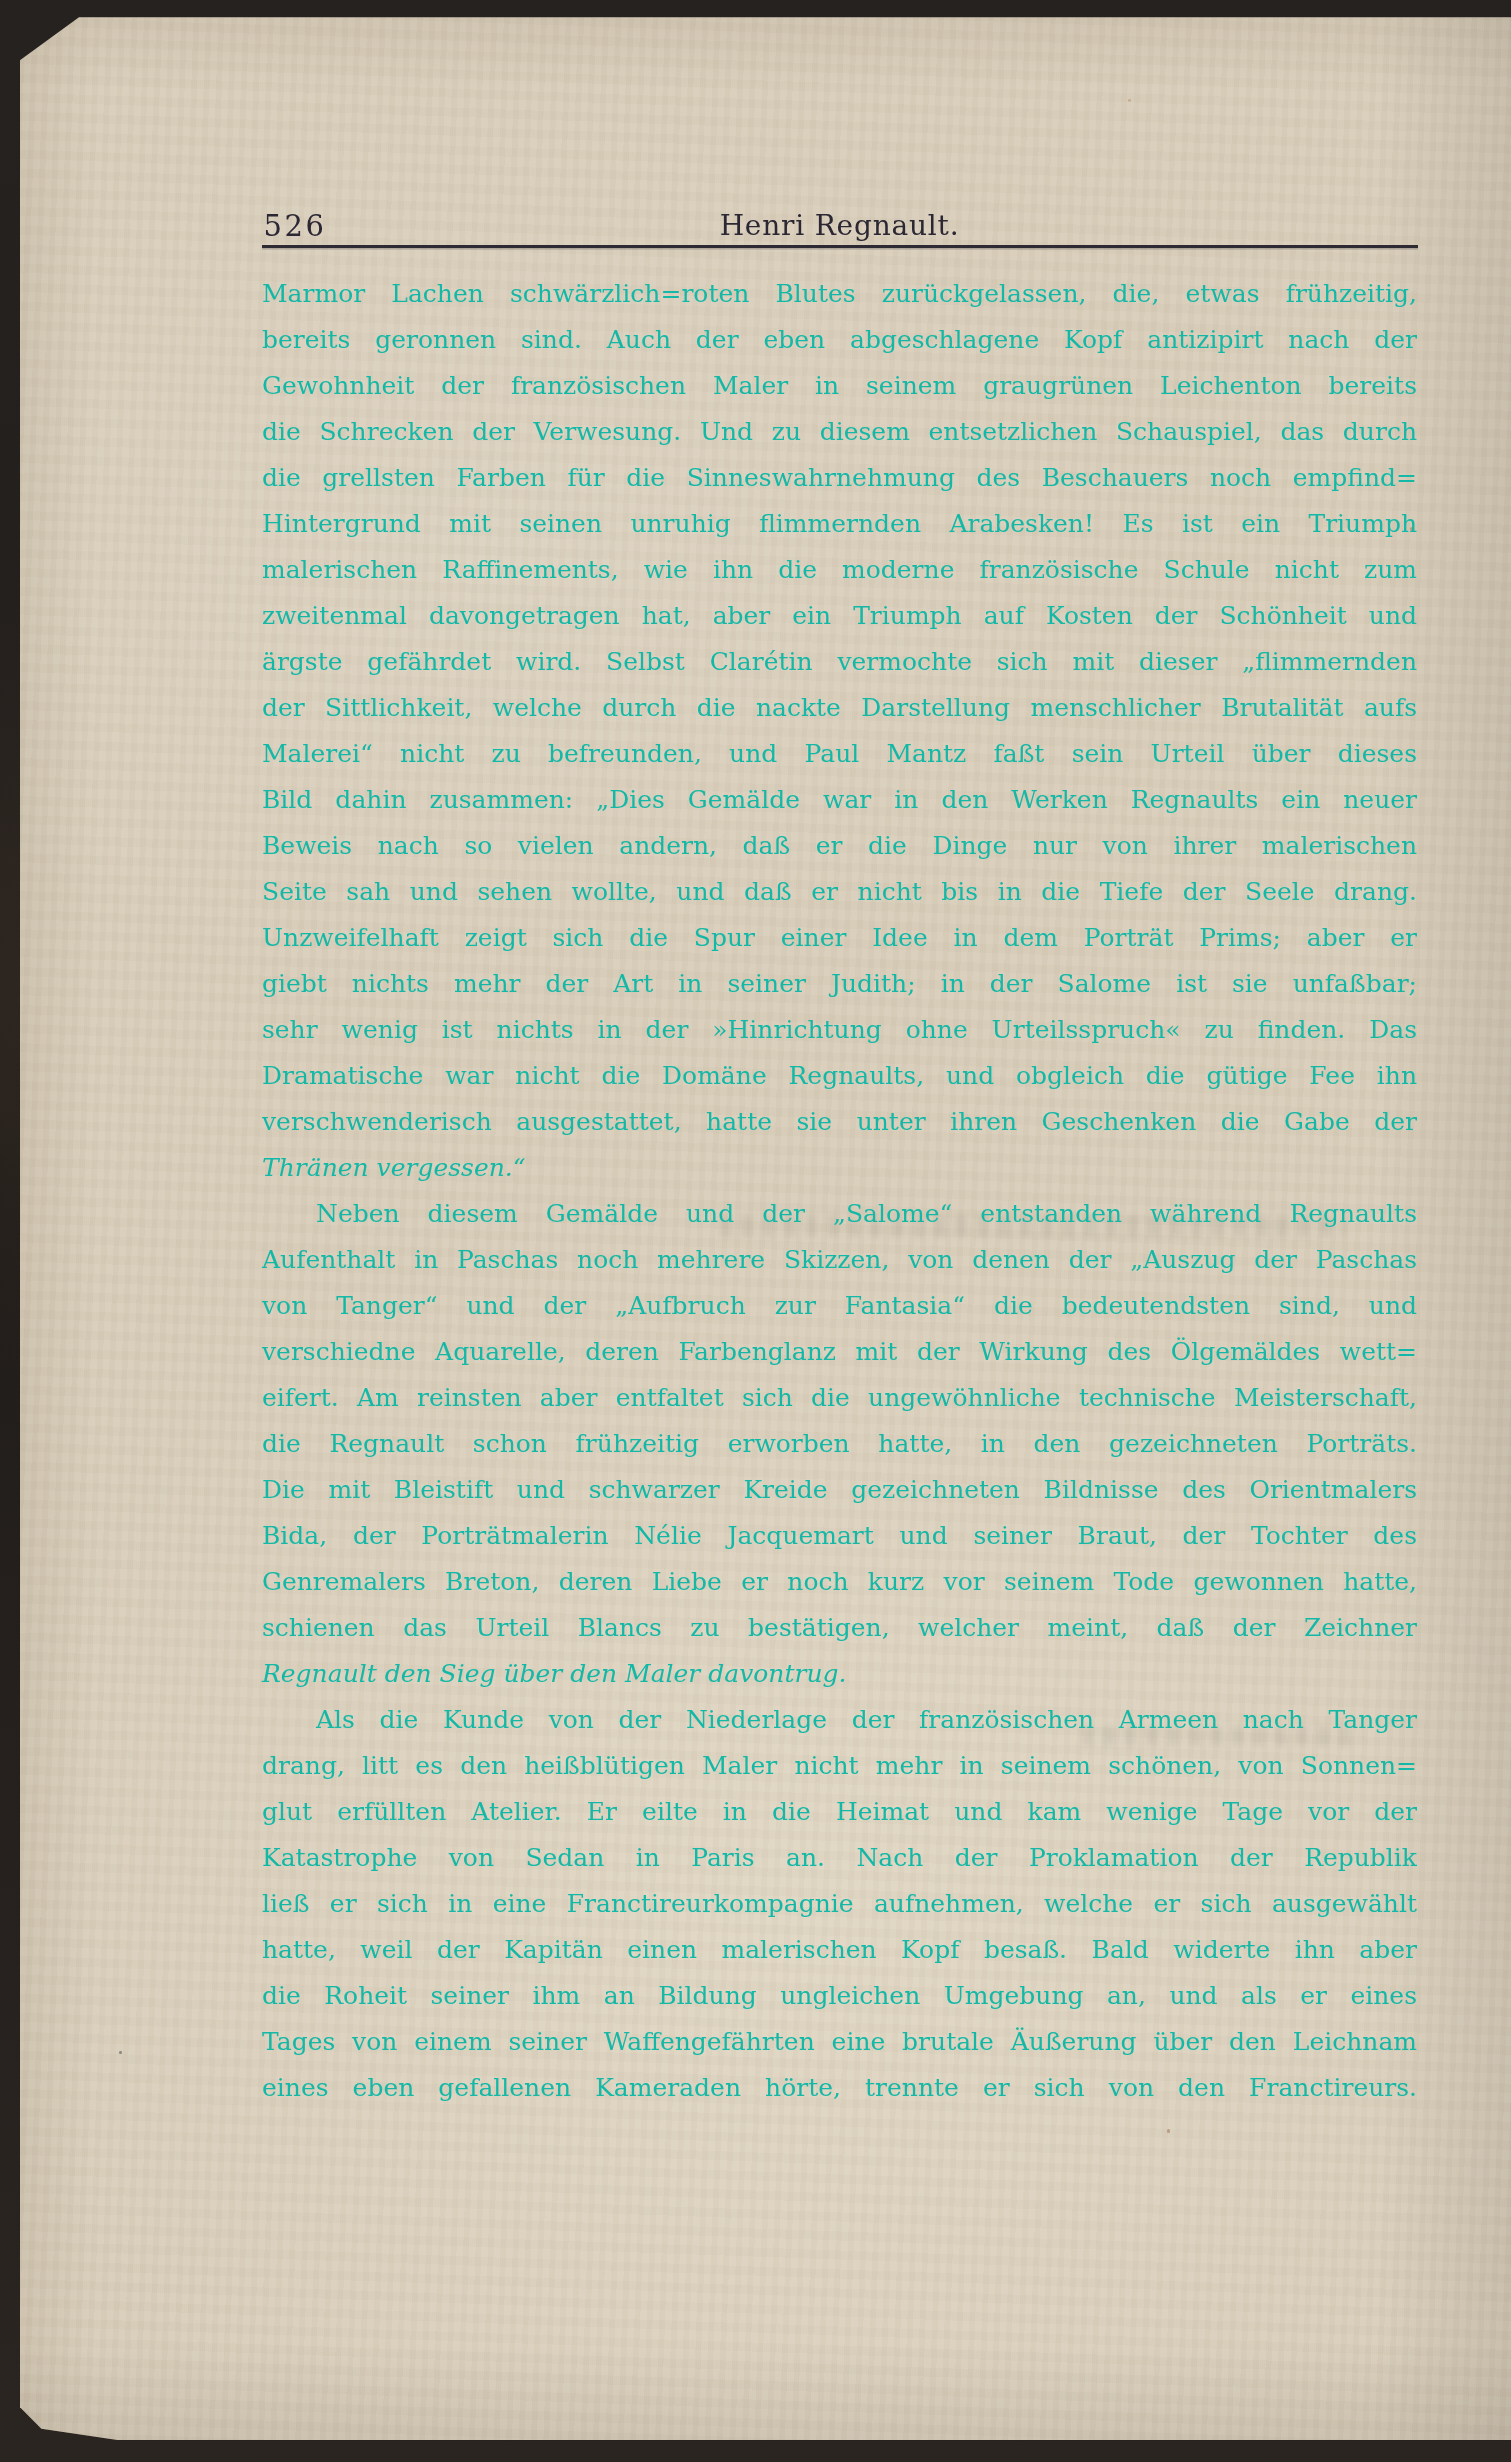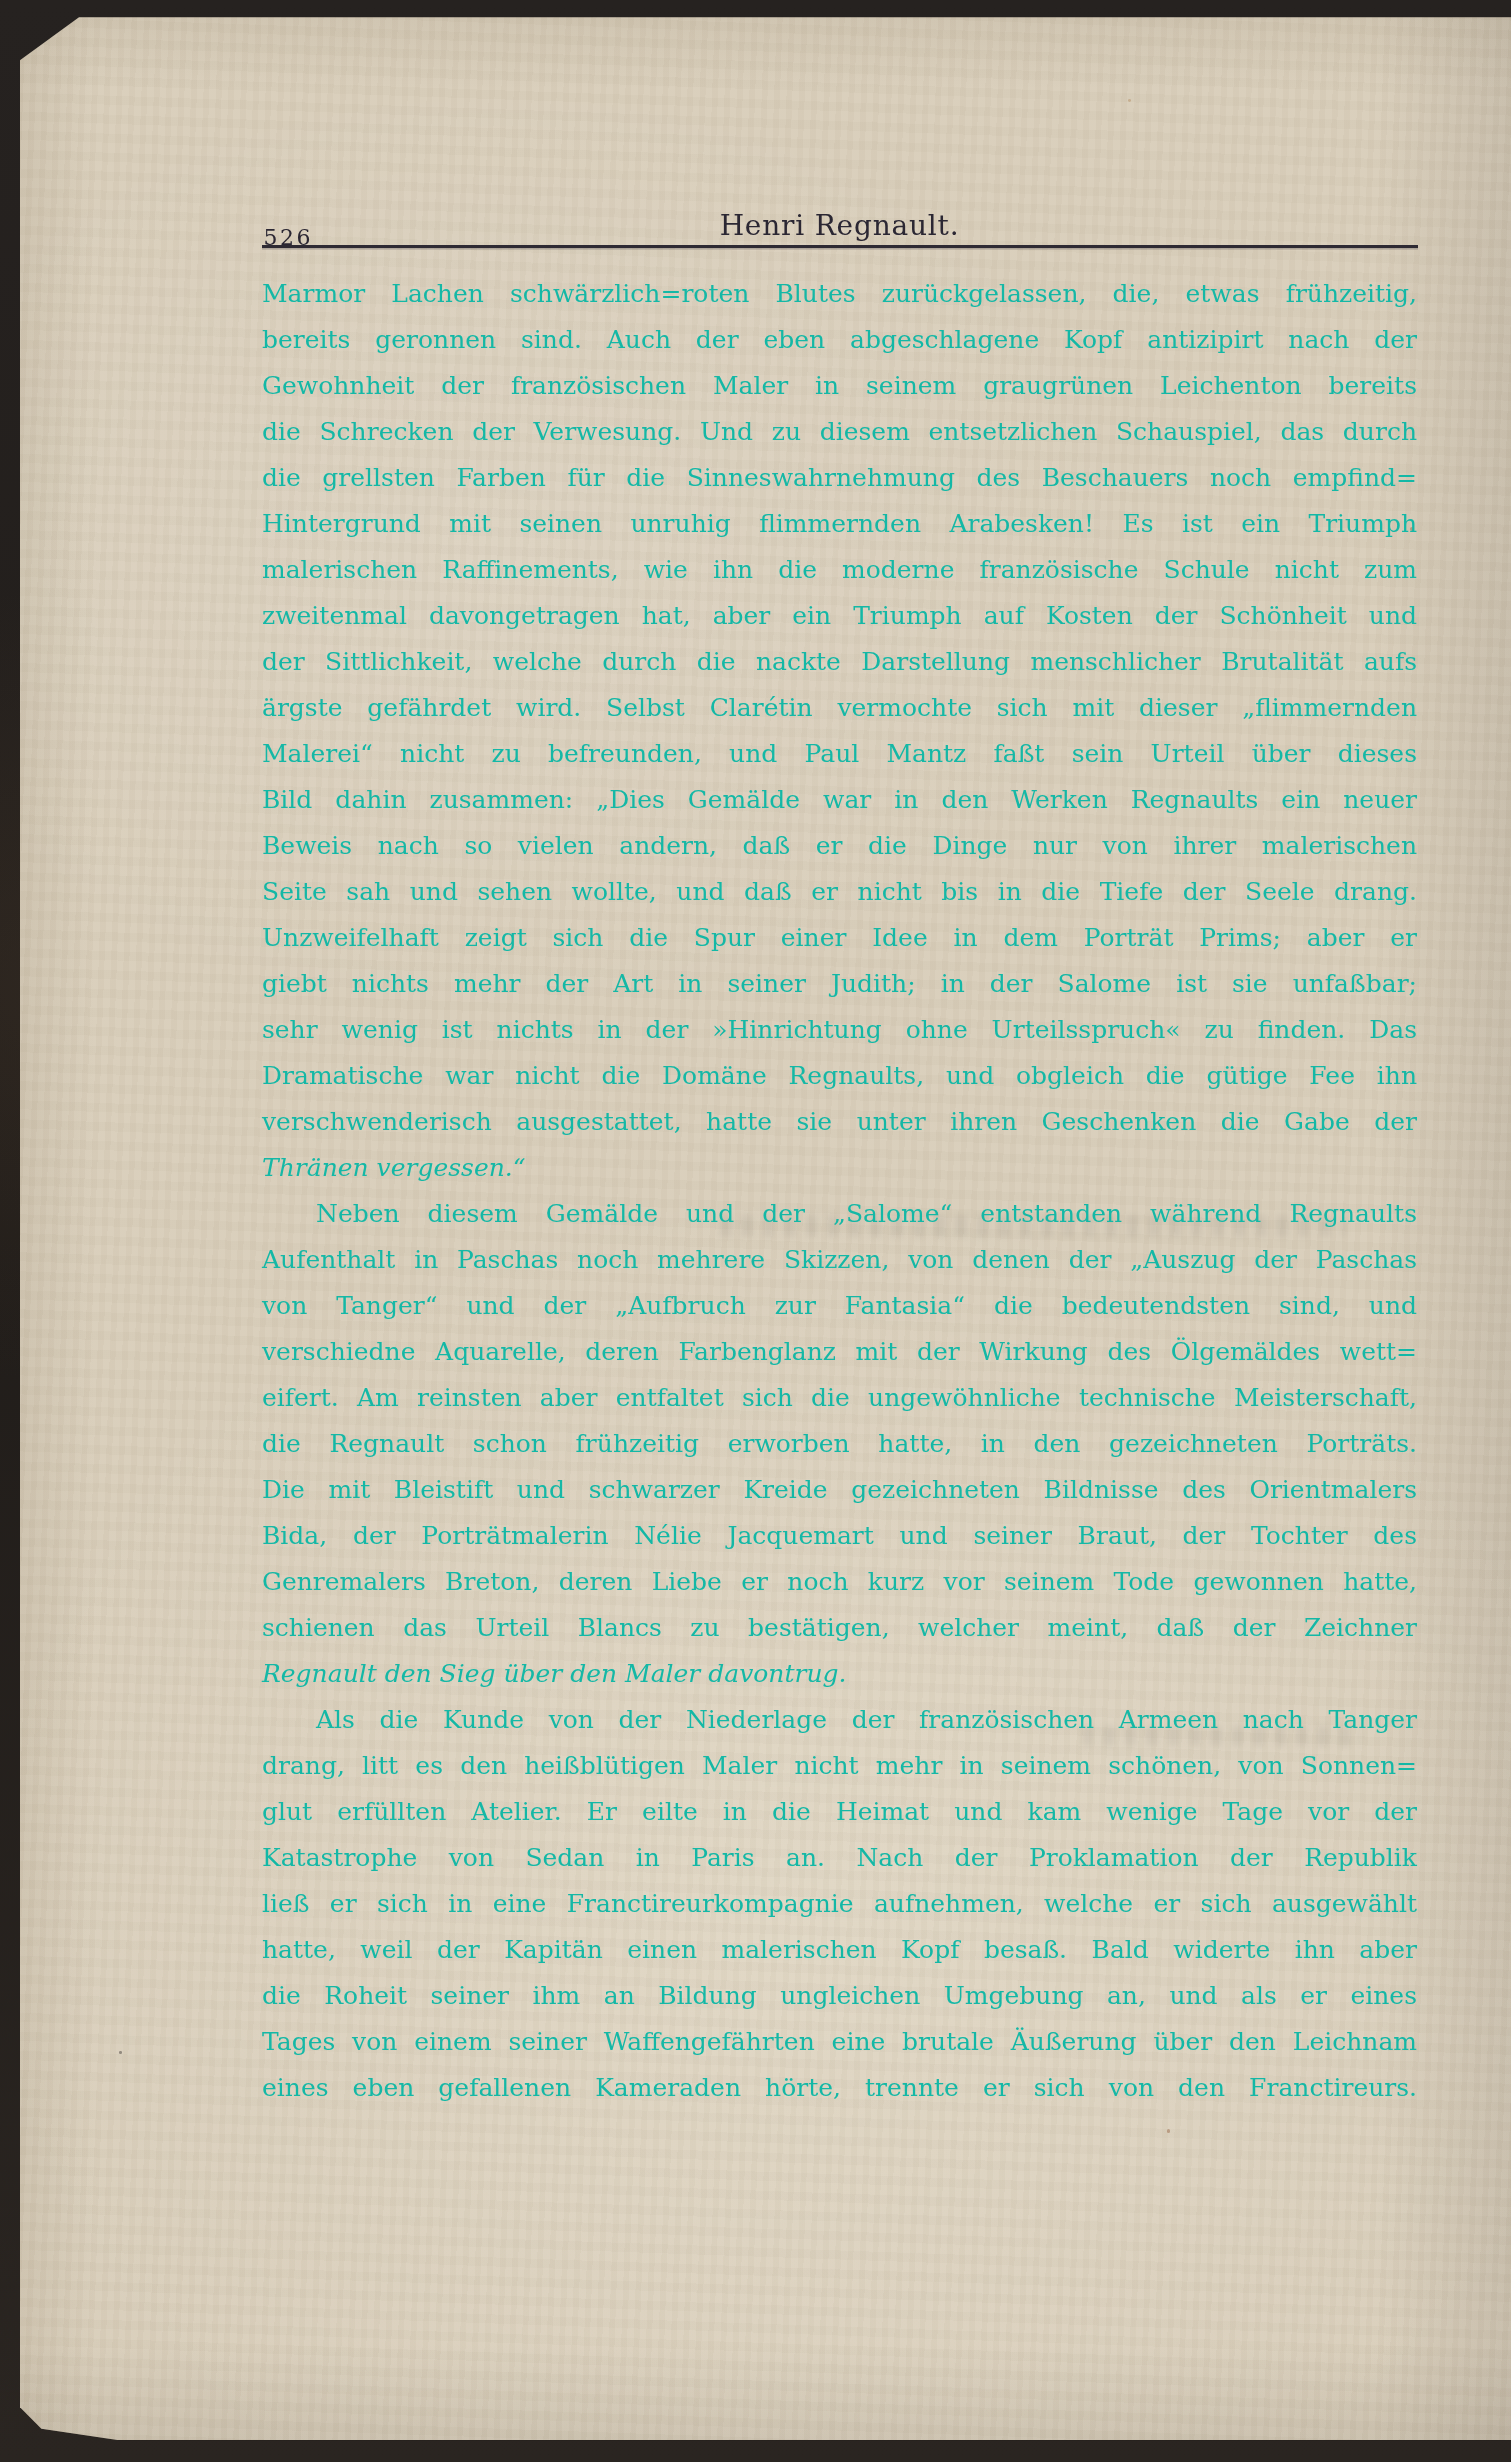--- a/index.html
+++ b/index.html
@@ -50,22 +50,22 @@
   .ghost.g1{left:700px;top:1198px;width:626px;height:21.4px;}
   .ghost.g2{left:1062px;top:1709px;width:280px;height:20px;}
 
   .page-header{
     position:absolute;
     left:262px;top:209px;
     width:1155px;height:38px;
     color:#2b2733;
   }
   .page-number{
-    position:absolute;left:1.6px;top:16px;
-    font-size:22px;letter-spacing:2.5px;
+    position:absolute;left:1.6px;top:0;
+    font-size:29px;letter-spacing:2.5px;
   }
   .running-title{
     position:absolute;left:0;right:0;top:0;
     text-align:center;
     font-size:28px;font-weight:normal;letter-spacing:0.8px;
   }
   .header-rule{
     position:absolute;
     left:262px;top:245px;
     width:1156px;height:2.5px;
@@ -114,22 +114,22 @@
 <div class="text-block">
     <div class="para">
       <div class="line">Marmor Lachen schwärzlich=roten Blutes zurückgelassen, die, etwas frühzeitig,</div>
       <div class="line">bereits geronnen sind.  Auch der eben abgeschlagene Kopf antizipirt nach der</div>
       <div class="line">Gewohnheit der französischen Maler in seinem graugrünen Leichenton bereits</div>
       <div class="line">die Schrecken der Verwesung.  Und zu diesem entsetzlichen Schauspiel, das durch</div>
       <div class="line">die grellsten Farben für die Sinneswahrnehmung des Beschauers noch empfind=</div>
       <div class="line">Hintergrund mit seinen unruhig flimmernden Arabesken!  Es ist ein Triumph</div>
       <div class="line">malerischen Raffinements, wie ihn die moderne französische Schule nicht zum</div>
       <div class="line">zweitenmal davongetragen hat, aber ein Triumph auf Kosten der Schönheit und</div>
+      <div class="line">ärgste gefährdet wird.  Selbst Clarétin vermochte sich mit dieser „flimmernden</div>
       <div class="line">der Sittlichkeit, welche durch die nackte Darstellung menschlicher Brutalität aufs</div>
-      <div class="line">ärgste gefährdet wird.  Selbst Clarétin vermochte sich mit dieser „flimmernden</div>
       <div class="line">Malerei“ nicht zu befreunden, und Paul Mantz faßt sein Urteil über dieses</div>
       <div class="line">Bild dahin zusammen: „Dies Gemälde war in den Werken Regnaults ein neuer</div>
       <div class="line">Beweis nach so vielen andern, daß er die Dinge nur von ihrer malerischen</div>
       <div class="line">Seite sah und sehen wollte, und daß er nicht bis in die Tiefe der Seele drang.</div>
       <div class="line">Unzweifelhaft zeigt sich die Spur einer Idee in dem Porträt Prims; aber er</div>
       <div class="line">giebt nichts mehr der Art in seiner Judith; in der Salome ist sie unfaßbar;</div>
       <div class="line">sehr wenig ist nichts in der »Hinrichtung ohne Urteilsspruch« zu finden.  Das</div>
       <div class="line">Dramatische war nicht die Domäne Regnaults, und obgleich die gütige Fee ihn</div>
       <div class="line">verschwenderisch ausgestattet, hatte sie unter ihren Geschenken die Gabe der</div>
       <div class="line short">Thränen vergessen.“</div>

